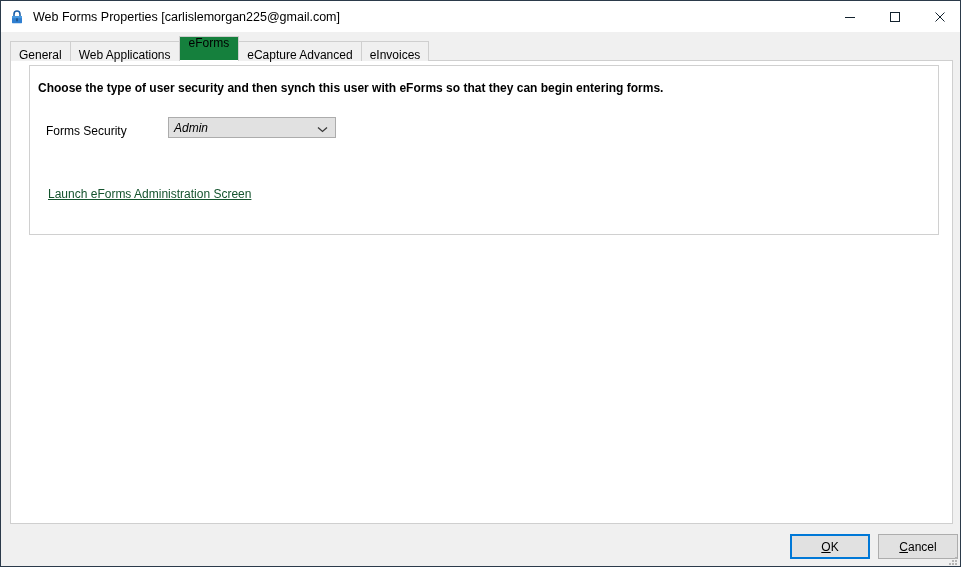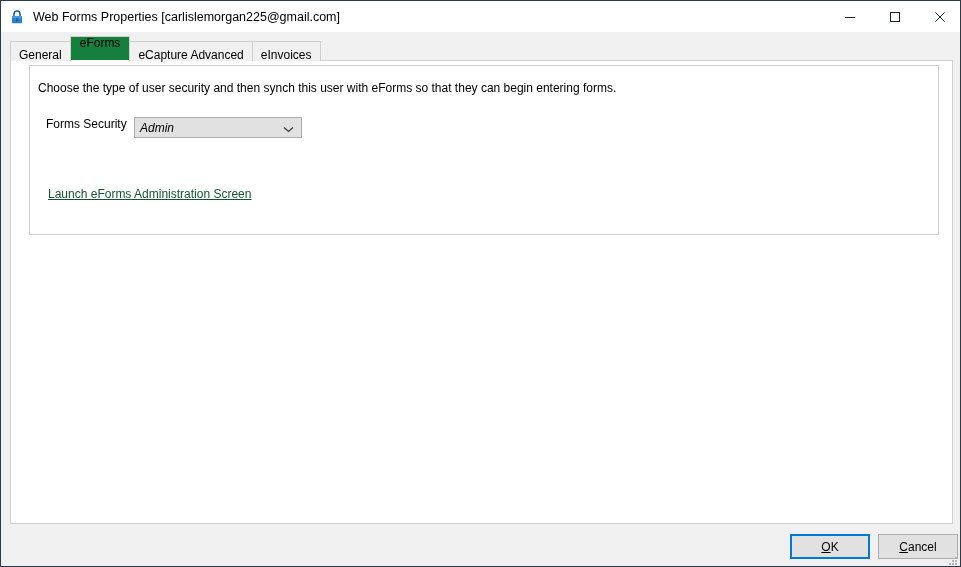--- a/index.html
+++ b/index.html
@@ -135,27 +135,29 @@
     border: 1px solid #d0d0d0;
     background: #ffffff;
   }
   #instructions {
     position: absolute;
     left: 8px;
     top: 15px;
     font-size: 12px;
     color: #000;
     white-space: nowrap;
+    font-weight: bold;
   }
   #forms-security-row {
     position: absolute;
     left: 16px;
     top: 51px;
     display: flex;
-    align-items: flex-start;
+    align-items: flex-end;
+    gap: 34px;
   }
   #forms-security-label {
     font-size: 12px;
     color: #000;
     width: 88px;
     white-space: nowrap;
   }
   #forms-security-select {
     box-sizing: border-box;
     width: 168px;
@@ -276,20 +278,23 @@
           </svg>
         </span>
       </button>
     </div>
   </div>
 
   <div id="tabstrip">
     <div class="tab">
       <span>General</span>
     </div>
+    <div class="tab">
+      <span>Web Applications</span>
+    </div>
     <div class="tab active">
       <span>eForms</span>
     </div>
     <div class="tab">
       <span>eCapture Advanced</span>
     </div>
     <div class="tab">
       <span>eInvoices</span>
     </div>
   </div>

